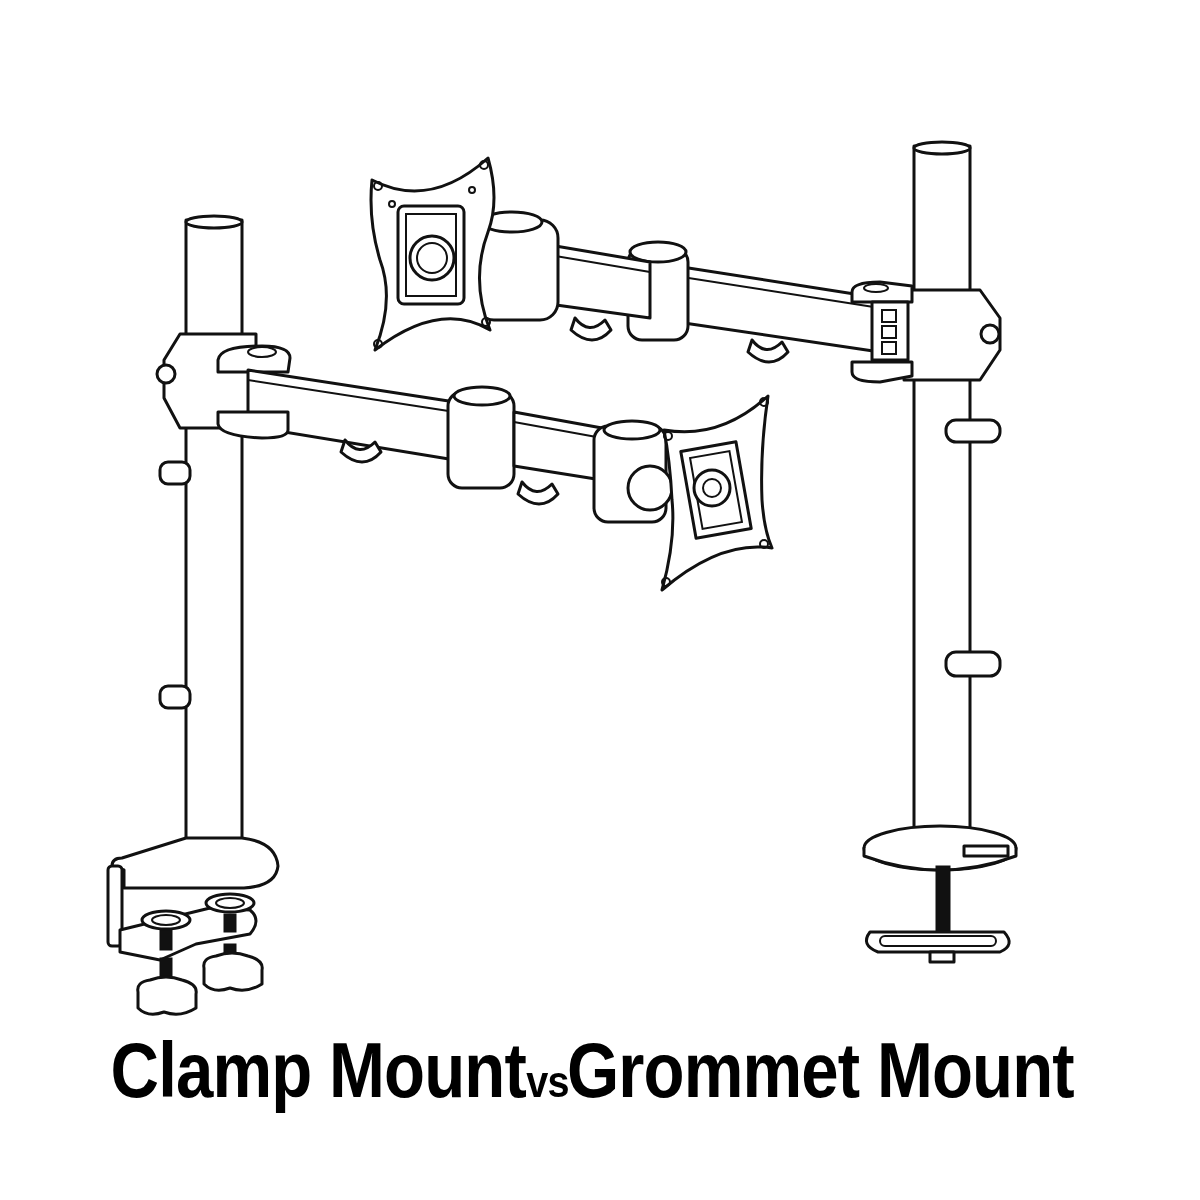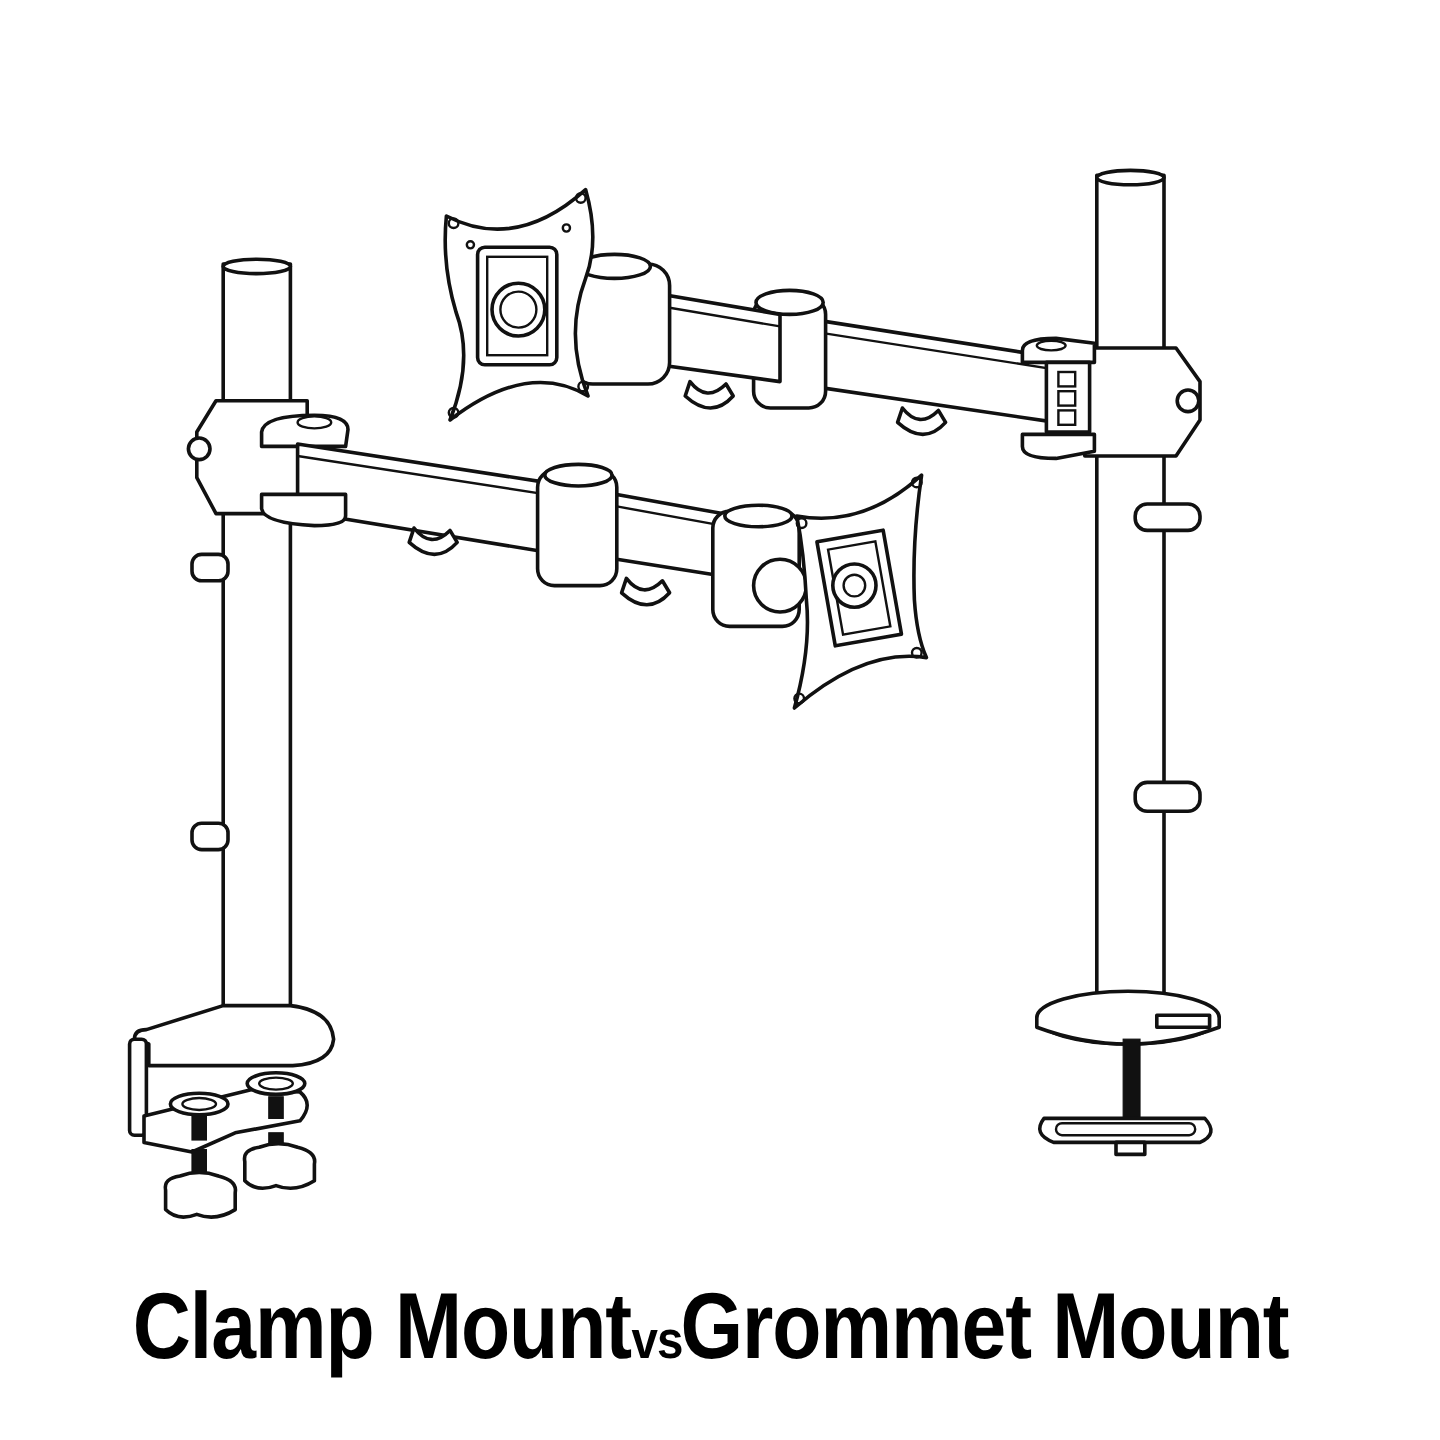--- a/index.html
+++ b/index.html
@@ -6,21 +6,20 @@
   body { width: 1200px; height: 1200px; position: relative; overflow: hidden; font-family: "Liberation Sans", sans-serif; }
   #diagram { position: absolute; left: 0; top: 0; width: 1200px; height: 1200px; }
   .ln { fill: #ffffff; stroke: #111111; stroke-width: 3; stroke-linejoin: round; stroke-linecap: round; }
   .thin { fill: none; stroke: #111111; stroke-width: 2; }
   .dark { fill: #111111; stroke: #111111; stroke-width: 1; }
   .caption {
     position: absolute; left: 0; top: 1025px; width: 1200px; height: 100px;
     display: flex; align-items: baseline; justify-content: center;
     font-family: "Liberation Sans", sans-serif; font-weight: bold; color: #000;
     letter-spacing: -1px;
-    margin-top: 35px;
   }
   .cap-big { font-size: 78px; transform: scaleX(0.86); display: inline-block; }
   .cap-vs { font-size: 44px; margin: 0 10px 0 18px; transform: scaleX(0.9); display: inline-block; }
   #cap-left { transform-origin: right center; margin-right: -20px; }
   #cap-right { transform-origin: left center; margin-left: -14px; }
 </style>
 </head>
 <body>
 
 <svg id="diagram" viewBox="0 0 1200 1200" xmlns="http://www.w3.org/2000/svg">

